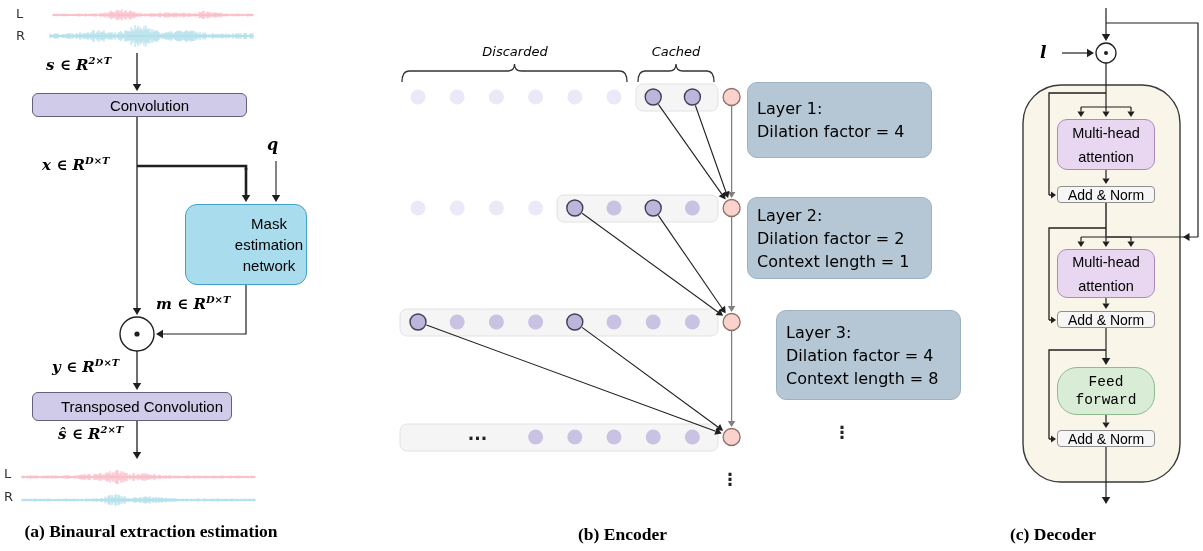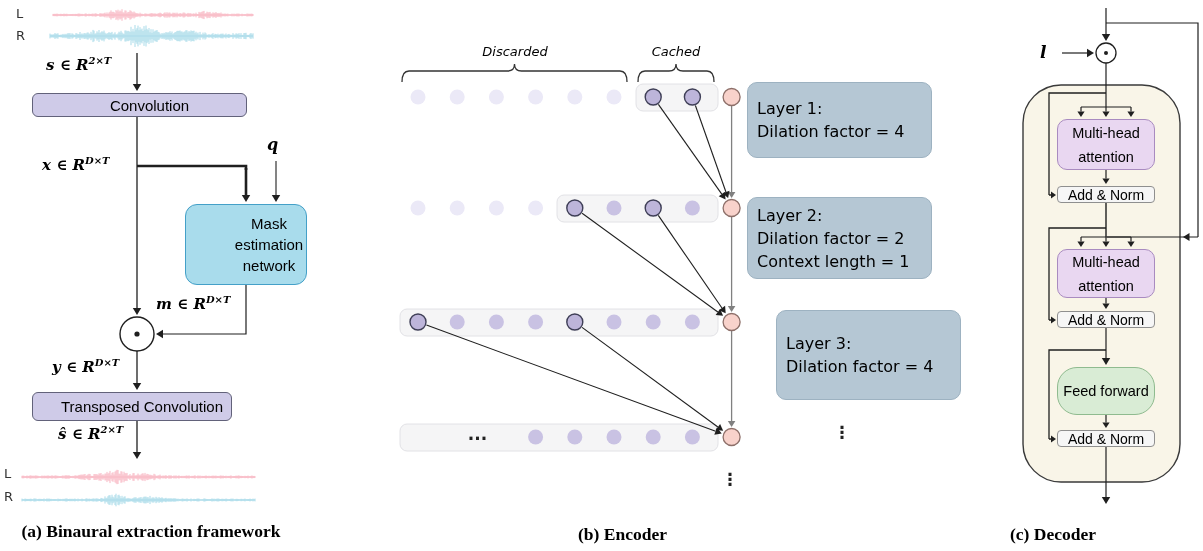--- a/index.html
+++ b/index.html
@@ -17,21 +17,21 @@
        flex-direction:column;font-size:15px;line-height:21px;}
   .layer-box{background:var(--layer_box_fill);border:1px solid var(--layer_box_stroke);border-radius:10px;
        font-size:16px;line-height:23px;padding:3px 9px;box-sizing:border-box;
        font-family:"DejaVu Sans",sans-serif;display:flex;flex-direction:column;justify-content:center;}
   .enc-label{font-size:13px;font-family:"DejaVu Sans",sans-serif;text-align:center;font-style:italic;}
   .mha-box{background:var(--mha_fill);border:1.2px solid var(--mha_border);border-radius:10px;
        font-size:14.5px;line-height:24px;}
   .addnorm-box{background:var(--addnorm_fill);border:1px solid var(--addnorm_border);border-radius:4px;
        font-size:14px;}
   .ff-box{background:var(--ff_fill);border:1.2px solid var(--ff_border);border-radius:20px;
-       font-size:14.5px;line-height:18px;}
+       font-size:14.5px;line-height:18px;font-family:Liberation Mono, monospace;}
   .caption{font-family:"Liberation Serif",serif;font-weight:bold;font-size:17.5px;text-align:center;}
   .dots-text{font-size:17px;font-weight:bold;color:#222;text-align:center;font-family:"DejaVu Sans",sans-serif;}
 </style>
 </head>
 <body>
 
 <div class="figure">
   <svg class="canvas" id="diagram-svg" width="1203" height="551" viewBox="0 0 1203 551">
       <line x1="53" y1="15" x2="253" y2="15" stroke="#f8b7c3" stroke-width="1"></line>
       <path d="M53 13.9L53 16.1M54 13.9L54 16.1M55 13.8L55 16.2M56 13.9L56 16.1M57 13.6L57 16.4M58 13.9L58 16.1M59 14.4L59 15.6M60 13.9L60 16.1M61 13.8L61 16.2M62 14.0L62 16.0M63 14.0L63 16.0M64 13.6L64 16.4M65 14.0L65 16.0M66 13.8L66 16.2M67 13.8L67 16.2M68 14.3L68 15.7M69 14.3L69 15.7M70 14.2L70 15.8M71 14.1L71 15.9M72 14.1L72 15.9M73 13.9L73 16.1M74 14.4L74 15.6M75 13.9L75 16.1M76 13.9L76 16.1M77 14.1L77 15.9M78 13.6L78 16.4M79 13.6L79 16.4M80 13.7L80 16.3M81 14.2L81 15.8M82 13.8L82 16.2M83 14.2L83 15.8M84 14.5L84 15.5M85 13.7L85 16.3M86 13.4L86 16.6M87 14.2L87 15.8M88 14.3L88 15.7M89 13.7L89 16.3M90 14.1L90 15.9M91 13.9L91 16.1M92 13.8L92 16.2M93 13.5L93 16.5M94 14.3L94 15.7M95 13.4L95 16.6M96 13.4L96 16.6M97 13.9L97 16.1M98 14.4L98 15.6M99 14.3L99 15.7M100 13.1L100 16.9M101 13.5L101 16.5M102 13.4L102 16.6M103 13.7L103 16.3M104 13.2L104 16.8M105 12.6L105 17.4M106 13.8L106 16.2M107 12.4L107 17.6M108 13.8L108 16.2M109 12.5L109 17.5M110 11.8L110 18.2M111 10.4L111 19.6M112 12.0L112 18.0M113 11.7L113 18.3M114 12.0L114 18.0M115 13.1L115 16.9M116 10.1L116 19.9M117 11.3L117 18.7M118 9.7L118 20.3M119 11.7L119 18.3M120 10.5L120 19.5M121 11.4L121 18.6M122 9.2L122 20.8M123 12.3L123 17.7M124 12.6L124 17.4M125 10.4L125 19.6M126 10.6L126 19.4M127 12.8L127 17.2M128 11.9L128 18.1M129 12.0L129 18.0M130 10.3L130 19.7M131 10.8L131 19.2M132 11.8L132 18.2M133 12.6L133 17.4M134 11.5L134 18.5M135 12.5L135 17.5M136 13.0L136 17.0M137 13.4L137 16.6M138 13.2L138 16.8M139 14.2L139 15.8M140 12.7L140 17.3M141 13.8L141 16.2M142 13.7L142 16.3M143 14.2L143 15.8M144 14.3L144 15.7M145 13.4L145 16.6M146 13.7L146 16.3M147 13.7L147 16.3M148 14.3L148 15.7M149 13.7L149 16.3M150 13.6L150 16.4M151 13.2L151 16.8M152 13.1L152 16.9M153 13.6L153 16.4M154 13.5L154 16.5M155 13.5L155 16.5M156 13.6L156 16.4M157 14.2L157 15.8M158 13.3L158 16.7M159 13.2L159 16.8M160 12.6L160 17.4M161 13.0L161 17.0M162 14.0L162 16.0M163 13.9L163 16.1M164 12.9L164 17.1M165 12.3L165 17.7M166 13.5L166 16.5M167 12.2L167 17.8M168 13.3L168 16.7M169 12.5L169 17.5M170 12.7L170 17.3M171 13.9L171 16.1M172 13.5L172 16.5M173 12.6L173 17.4M174 13.0L174 17.0M175 12.7L175 17.3M176 13.6L176 16.4M177 12.6L177 17.4M178 13.5L178 16.5M179 13.9L179 16.1M180 13.0L180 17.0M181 13.4L181 16.6M182 13.8L182 16.2M183 12.7L183 17.3M184 12.5L184 17.5M185 12.9L185 17.1M186 14.2L186 15.8M187 13.5L187 16.5M188 12.9L188 17.1M189 13.4L189 16.6M190 13.2L190 16.8M191 13.3L191 16.7M192 14.3L192 15.7M193 13.5L193 16.5M194 13.4L194 16.6M195 14.0L195 16.0M196 12.7L196 17.3M197 14.0L197 16.0M198 13.9L198 16.1M199 11.9L199 18.1M200 12.6L200 17.4M201 12.2L201 17.8M202 11.7L202 18.3M203 11.3L203 18.7M204 10.9L204 19.1M205 13.6L205 16.4M206 13.1L206 16.9M207 11.7L207 18.3M208 12.3L208 17.7M209 12.3L209 17.7M210 11.9L210 18.1M211 13.5L211 16.5M212 13.5L212 16.5M213 12.3L213 17.7M214 13.0L214 17.0M215 12.7L215 17.3M216 12.1L216 17.9M217 13.0L217 17.0M218 13.3L218 16.7M219 12.9L219 17.1M220 13.4L220 16.6M221 12.5L221 17.5M222 13.8L222 16.2M223 13.6L223 16.4M224 14.0L224 16.0M225 13.4L225 16.6M226 14.0L226 16.0M227 13.7L227 16.3M228 13.7L228 16.3M229 14.5L229 15.5M230 14.3L230 15.7M231 14.3L231 15.7M232 13.6L232 16.4M233 14.4L233 15.6M234 13.6L234 16.4M235 14.3L235 15.7M236 13.8L236 16.2M237 13.6L237 16.4M238 13.7L238 16.3M239 13.6L239 16.4M240 14.4L240 15.6M241 14.4L241 15.6M242 13.7L242 16.3M243 14.3L243 15.7M244 14.4L244 15.6M245 14.1L245 15.9M246 14.4L246 15.6M247 13.5L247 16.5M248 13.8L248 16.2M249 13.7L249 16.3M250 13.9L250 16.1M251 13.7L251 16.3M252 13.7L252 16.3M253 14.1L253 15.9" stroke="#f8b7c3" stroke-width="1" fill="none"></path>
@@ -185,37 +185,38 @@
 
   <div class="ov math" style="left:52px;top:357px;"><span>y ∈ R</span><sup>D×T</sup></div>
 
   <div class="ov box tconv-box" style="left:32px;top:392px;width:200px;height:29px;">Transposed Convolution</div>
 
   <div class="ov math" style="left:58px;top:424px;"><span>ŝ ∈ R</span><sup>2×T</sup></div>
 
   <div class="ov wave-label" style="left:4px;top:466px;">L</div>
   <div class="ov wave-label" style="left:4px;top:489px;">R</div>
 
-  <div class="ov caption" style="left:0px;top:521px;width:302px;">(a) Binaural extraction framework</div>
+  <div class="ov caption" style="left:0px;top:521px;width:302px;">(a) Binaural extraction estimation</div>
 
   <div class="ov enc-label" style="left:435px;top:44px;width:160px;">Discarded</div>
   <div class="ov enc-label" style="left:616px;top:44px;width:120px;">Cached</div>
 
   <div class="ov layer-box" style="left:747px;top:82px;width:185px;height:76px;">
     <div>Layer 1:</div>
     <div>Dilation factor = 4</div>
   </div>
   <div class="ov layer-box" style="left:747px;top:197px;width:185px;height:82px;">
     <div>Layer 2:</div>
     <div>Dilation factor = 2</div>
     <div>Context length = 1</div>
   </div>
   <div class="ov layer-box" style="left:776px;top:310px;width:185px;height:90px;">
     <div>Layer 3:</div>
     <div>Dilation factor = 4</div>
+    <div>Context length = 8</div>
   </div>
 
   <div class="ov dots-text" style="left:455px;top:424px;width:45px;">...</div>
   <div class="ov dots-text" style="left:716px;top:469px;width:28px;">⋮</div>
   <div class="ov dots-text" style="left:828px;top:422px;width:28px;">⋮</div>
 
   <div class="ov caption" style="left:535px;top:524px;width:175px;">(b) Encoder</div>
 
   <div class="ov math" style="left:1040px;top:42px;font-size:17px;">l</div>
 

